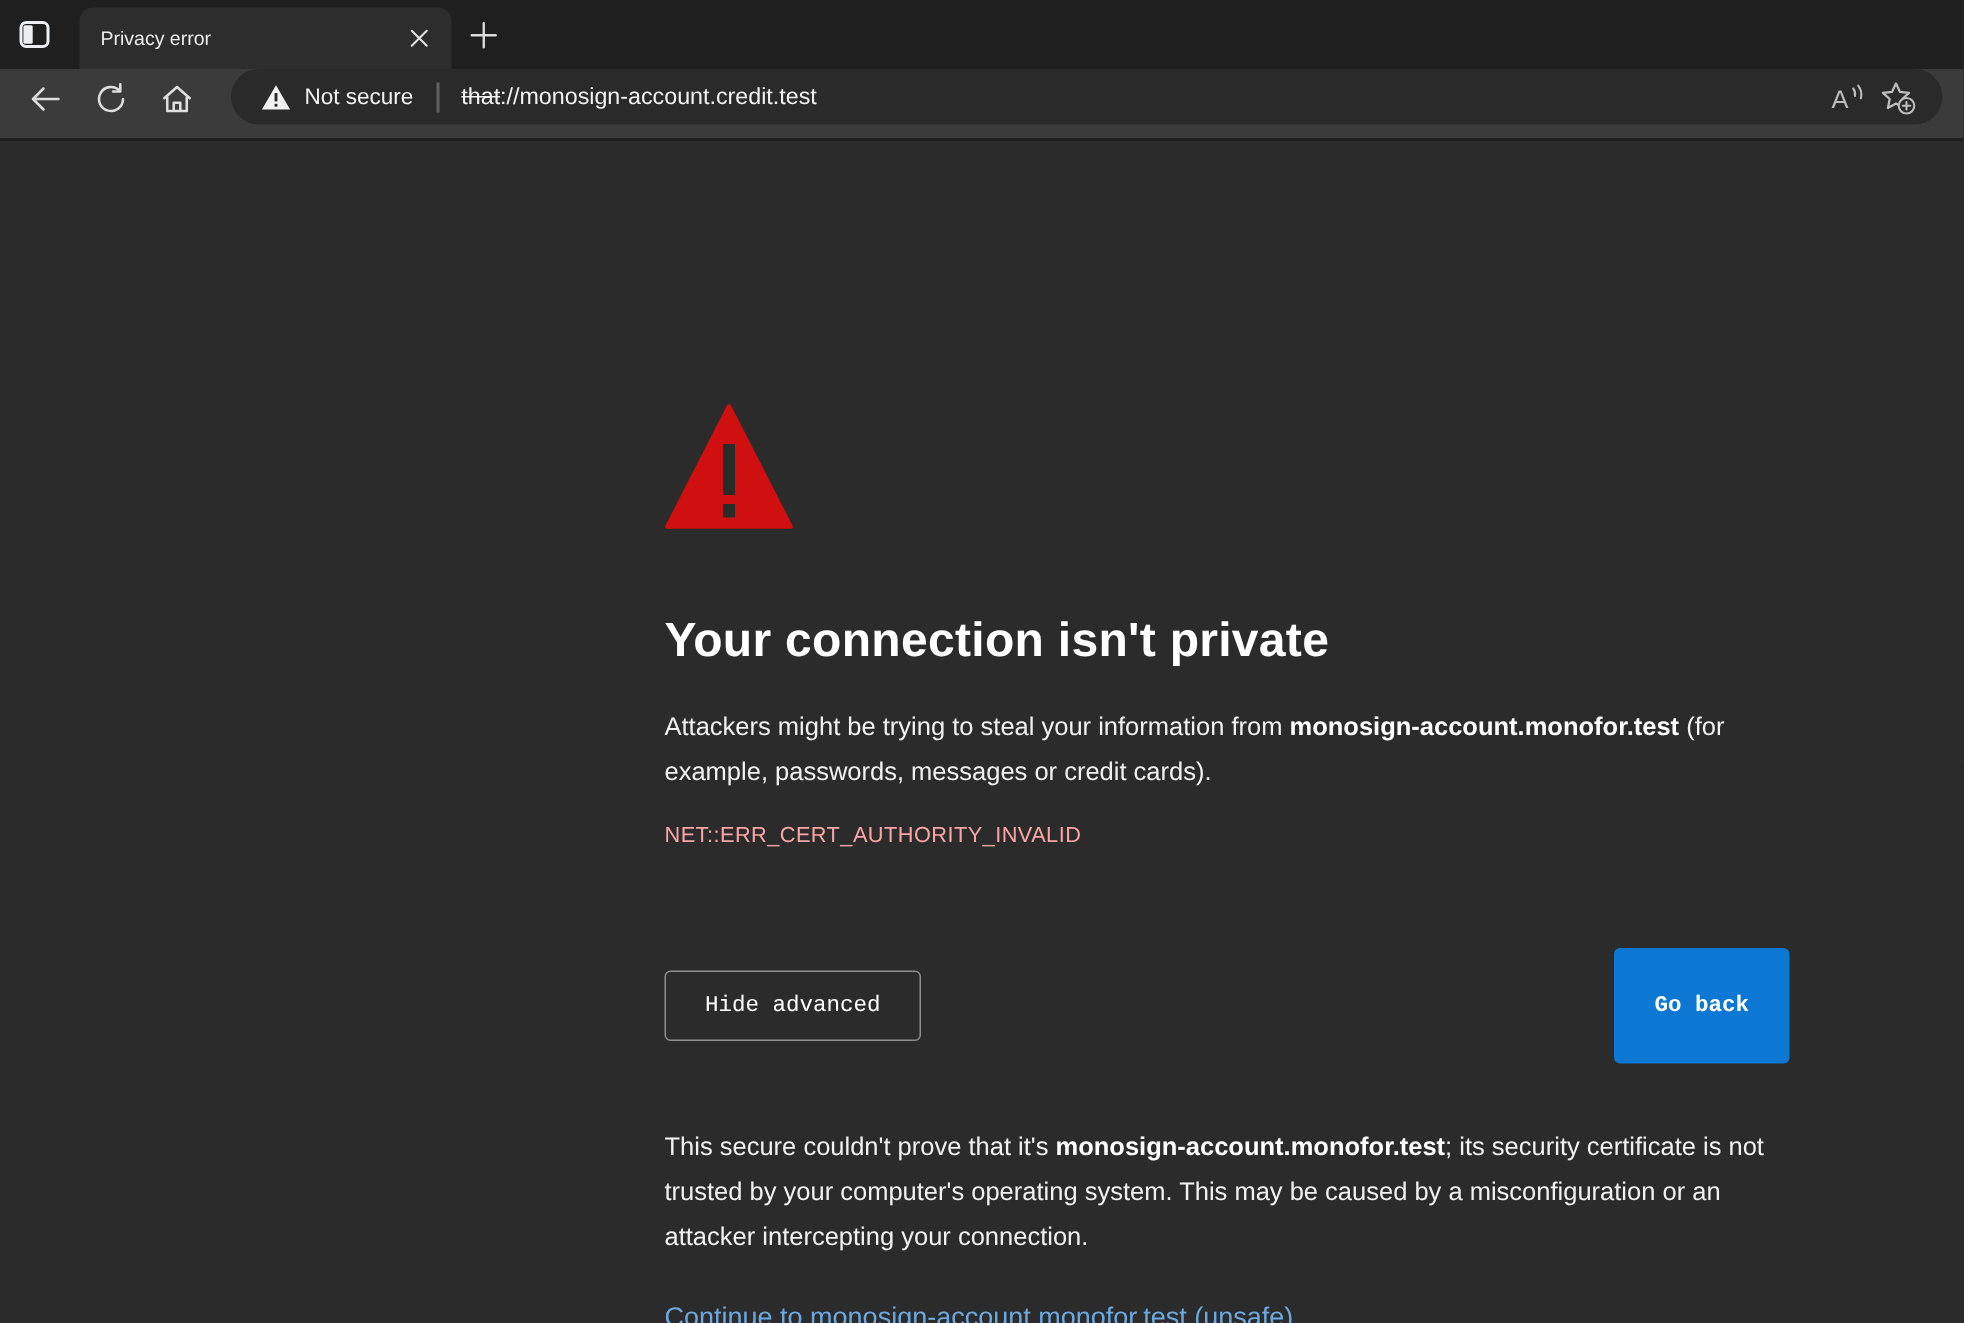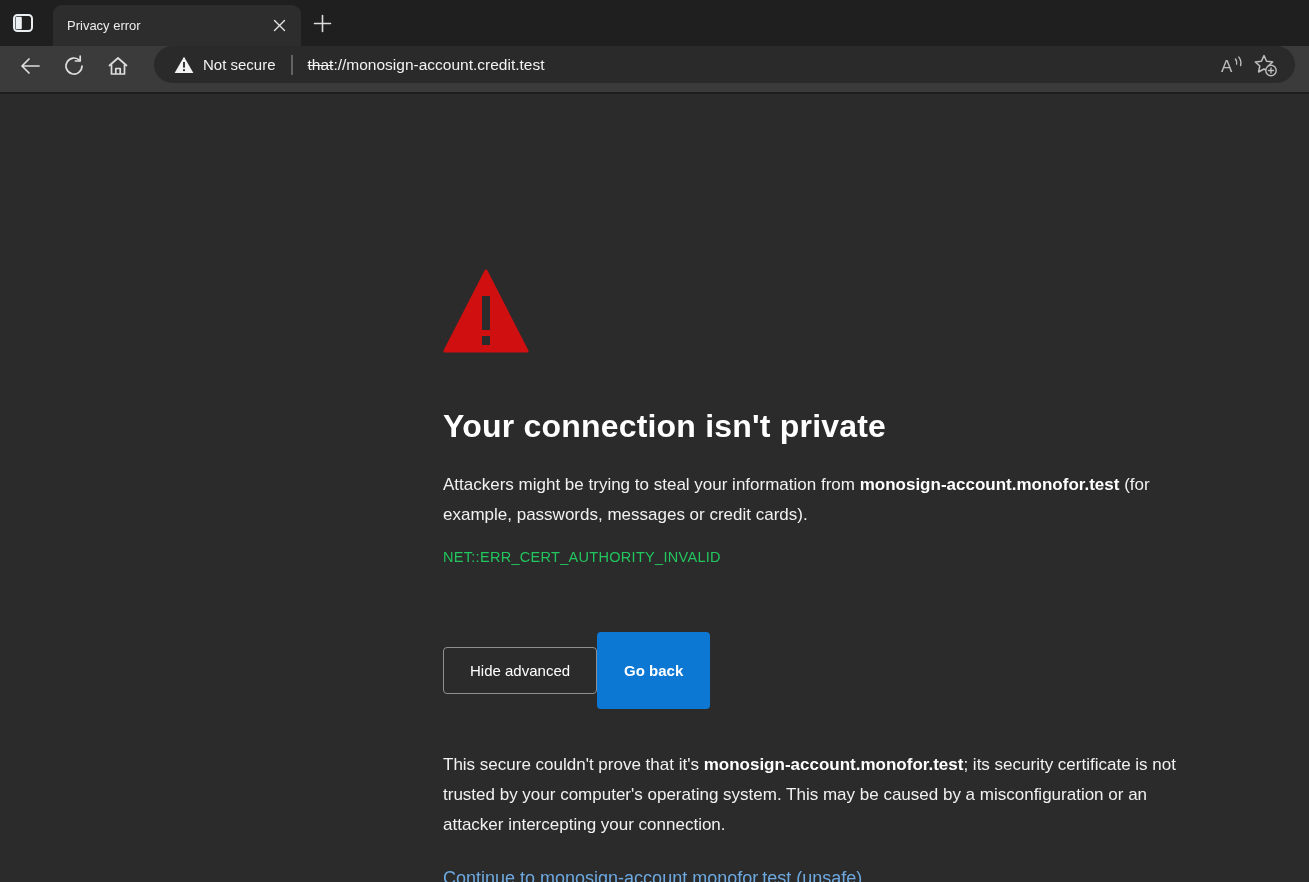--- a/index.html
+++ b/index.html
@@ -68,24 +68,24 @@
   .page-inner { width:750px; }
   .warn-triangle { display:block; margin-top:174px; }
   h1.page-title {
     margin-top:54px; font-size:32px; font-weight:bold; color:#ffffff; letter-spacing:0.2px;
   }
   .lead {
     margin-top:25px; font-size:17px; line-height:30px; color:#f1f1f1;
   }
   .lead b, .advanced-text b { font-weight:bold; color:#ffffff; }
   .err-code {
-    margin-top:19px; font-size:14.5px; color:#22c55e; letter-spacing:0.3px;
+    margin-top:19px; font-size:14.5px; color:#fca5a5; letter-spacing:0.3px;
   }
   .btn-row {
-    margin-top:67px; display:flex; align-items:center;
+    margin-top:67px; display:flex; justify-content:space-between; align-items:center;font-family:Liberation Mono, monospace;
   }
   .btn-secondary {
     background:transparent; border:1px solid #8f8f8f; border-radius:4px;
     color:#ffffff; font-size:15px; font-family:inherit;
     padding:14px 26px; cursor:pointer;
   }
   .btn-primary {
     background:var(--accent, #0d78d4); border:none; border-radius:4px;
     color:#ffffff; font-size:15px; font-weight:bold; font-family:inherit;
     padding:30px 27px; cursor:pointer;

